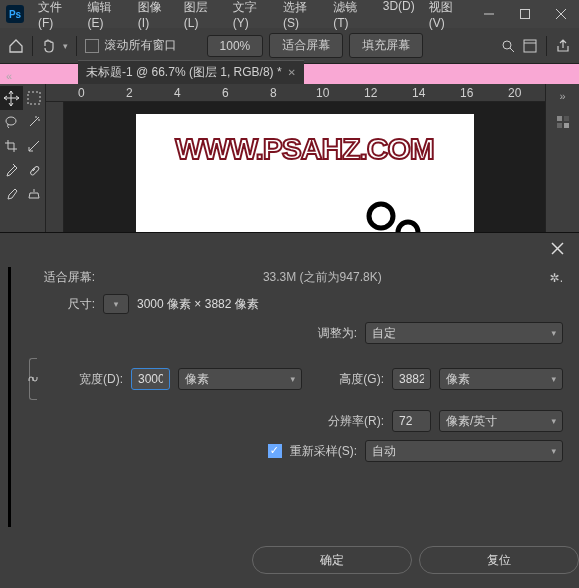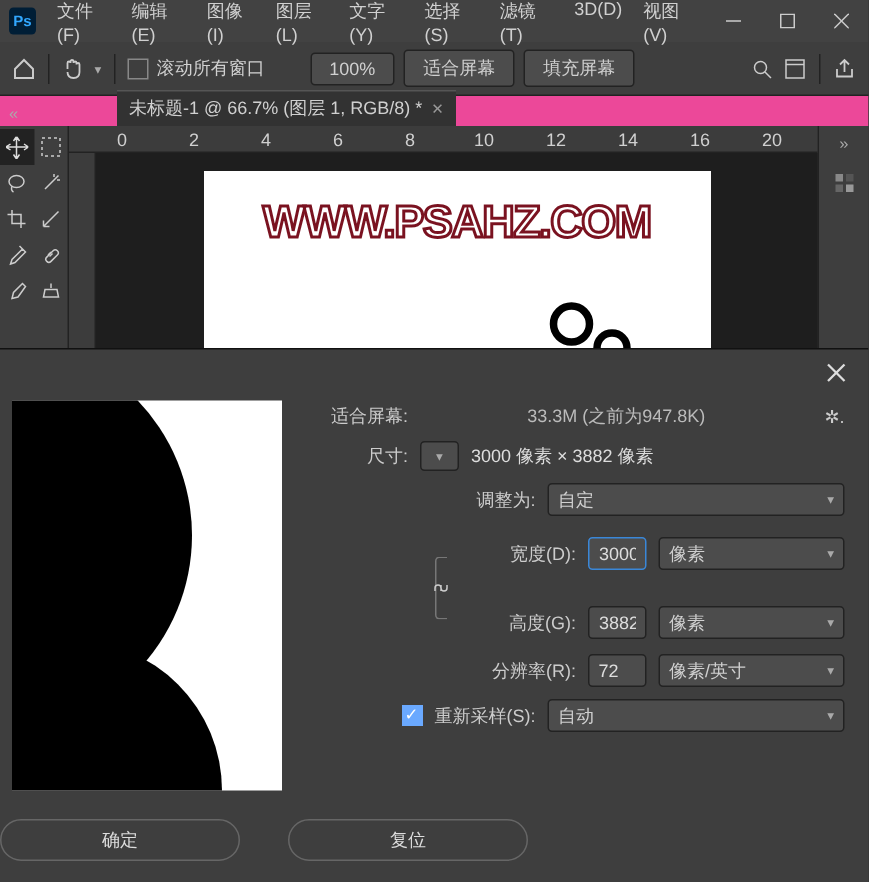--- a/index.html
+++ b/index.html
@@ -10,21 +10,21 @@
 .menu span{padding:4px 6px;cursor:pointer}
 .winbtns{display:flex;margin-left:auto}
 .winbtn{width:36px;height:28px;display:flex;align-items:center;justify-content:center;color:#ccc}
 .optbar{height:36px;background:#3e3e3e;border-bottom:1px solid #222;display:flex;align-items:center;padding:0 8px;gap:6px}
 .icon{width:16px;height:16px;display:flex;align-items:center;justify-content:center;color:#d0d0d0}
 .vr{width:1px;height:20px;background:#222;margin:0 2px}
 .chk{width:14px;height:14px;border:1px solid #888;display:inline-block}
 .chk.on{background:#6aa9ff;border-color:#6aa9ff;position:relative}
 .chk.on:after{content:"✓";position:absolute;color:#fff;font-size:11px;left:1px;top:-1px}
 .pill{background:#4c4c4c;border:1px solid #222;border-radius:3px;padding:3px 12px}
-.tabbar{height:20px;background:#ec4899;display:flex;align-items:end;padding-left:78px}
+.tabbar{height:20px;background:#f9a8d4;display:flex;align-items:end;padding-left:78px}
 .dbl-chev{position:absolute;left:6px;top:70px;color:#aaa;font-size:11px}
 .tab{background:#323232;border-top:1px solid #555;padding:3px 8px;display:flex;align-items:center;gap:6px;font-size:11px;color:#ccc}
 .tab .x{font-size:10px;color:#999}
 .workspace{display:flex;height:calc(100% - 84px)}
 .toolbox{width:46px;background:#3e3e3e;border-right:1px solid #222;display:grid;grid-template-columns:1fr 1fr;grid-auto-rows:24px;padding-top:2px}
 .tool{display:flex;align-items:center;justify-content:center;color:#ccc;position:relative}
 .tool.sel{background:#222}
 .rulerwrap{flex:1;position:relative;background:#252525}
 .ruler-h{height:18px;background:#3c3c3c;border-bottom:1px solid #222;position:relative;overflow:hidden;font-size:9px;color:#aaa}
 .ruler-h span{position:absolute;top:2px}
@@ -47,21 +47,21 @@
 .info{color:#bbb}
 .gearwrap{color:#ccc;margin-left:auto}
 .dd{width:26px;height:20px;background:#4c4c4c;border:1px solid #222;border-radius:3px;display:flex;align-items:center;justify-content:center}
 .select{background:#4c4c4c;border:1px solid #222;border-radius:3px;height:22px;display:flex;align-items:center;justify-content:space-between;padding:0 6px}
 .select.lg{width:198px}
 .select.unit{width:124px}
 .input{background:#4c4c4c;border:1px solid #222;border-radius:3px;height:22px;width:39px;color:#ddd;padding:0 6px}
 .input.on{border:1px solid #3a87d8;background:#4c4c4c}
 .linkcol{width:24px;display:flex;flex-direction:column;align-items:center;justify-content:center;gap:2px;color:#999;position:relative}
 .link-brace{border:1px solid #777;border-right:none;width:8px;height:42px;border-radius:3px 0 0 3px}
-.btnrow{display:flex;gap:32px;justify-content:flex-start;padding:8px 0 14px}
+.btnrow{display:flex;gap:7px;justify-content:flex-end;padding:8px 0 14px}
 .bigbtn{width:160px;height:28px;border:1px solid #666;border-radius:14px;display:flex;align-items:center;justify-content:center;color:#ddd}
 svg{display:block}
 .caret{font-size:9px;color:#aaa}
 </style>
 </head>
 <body>
 
 <div class="titlebar">
   <div class="ps-logo">Ps</div>
   <div class="menu">
@@ -282,21 +282,21 @@
 
       <div class="row" style="gap:0;align-items:stretch;margin-top:6px">
         <div class="linkcol" style="margin-right:4px">
           <div class="link-brace"></div>
           <span class="icon" style="position:absolute">
               <svg width="12" height="12" viewBox="0 0 12 12">
                 <path d="M4 2 H6 a2 2 0 010 4 H4 M8 6 H6 a2 2 0 000 4 H8" transform="rotate(90 6 6)" stroke="#ccc" fill="none"></path>
               </svg>
             </span>
         </div>
-        <div style="display:flex;flex-direction:column;gap:24px">
+        <div style="display:flex;flex-direction:row;gap:8px">
           <div class="row">
             <label>宽度(D):</label>
             <input class="input on" value="3000" style="">
             <div class="select unit">
                 <span>像素</span>
                 <span class="caret">▾</span>
               </div>
           </div>
           <div class="row">
             <label>高度(G):</label>

